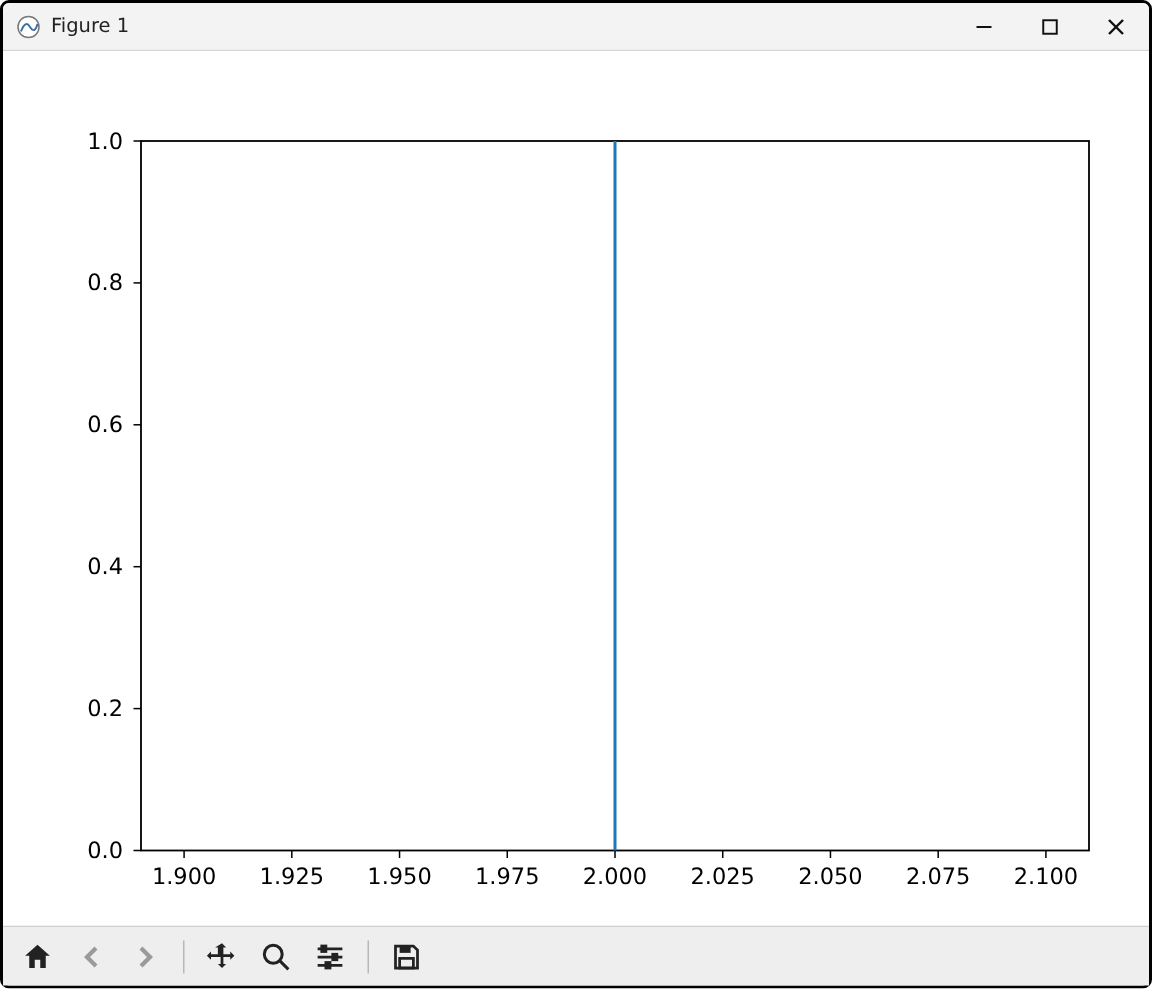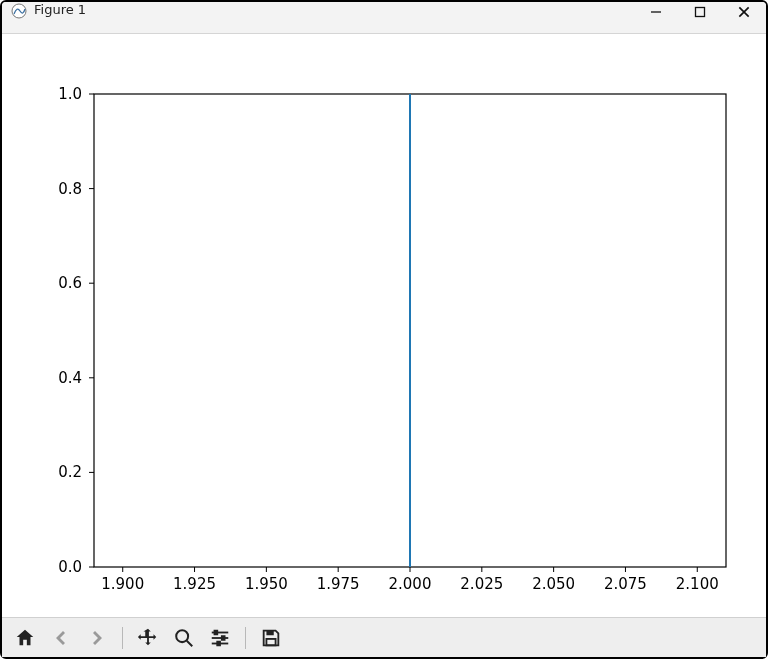--- a/index.html
+++ b/index.html
@@ -1,18 +1,18 @@
 <!DOCTYPE html>
 <html><head>
   <meta charset="utf-8">
   <style>
     * { box-sizing: border-box; margin: 0; padding: 0; }
     html, body { width: 768px; height: 659px; overflow: hidden; font-family: "Segoe UI", "DejaVu Sans", Arial, sans-serif; background: #fff; }
     .window { width: 768px; height: 659px; border: 2px solid #000; border-radius: 6px; display: flex; flex-direction: column; background: #fff; }
-    .titlebar { height: 32px; background: #f3f3f3; border-bottom: 1px solid #d5d5d5; display: flex; align-items: flex-start; padding: 0 6px 0 8px; border-top-left-radius: 4px; border-top-right-radius: 4px; }
+    .titlebar { height: 32px; background: #f3f3f3; border-bottom: 1px solid #d5d5d5; display: flex; align-items: center; padding: 0 6px 0 8px; border-top-left-radius: 4px; border-top-right-radius: 4px; }
     .titlebar .app-icon { width: 18px; height: 18px; margin-right: 6px; display: inline-flex; align-items: center; justify-content: center; }
     .titlebar .title { font-size: 13px; color: #222; flex: 0 0 auto; }
     .titlebar .spacer { flex: 1; }
     .titlebar .win-controls { display: flex; gap: 24px; align-items: center; padding-right: 6px; }
     .win-controls span { width: 20px; height: 20px; display: inline-flex; align-items: center; justify-content: center; color: #111; }
     .plot-area { flex: 1; position: relative; background: #fff; }
     svg.plot { position: absolute; inset: 0; }
     .axis-tick text { font-size: 15px; fill: #000; font-family: "DejaVu Sans", Arial, sans-serif; }
     .axis-tick line { stroke: #000; stroke-width: 1; }
     .frame { fill: none; stroke: #000; stroke-width: 1.2; }

